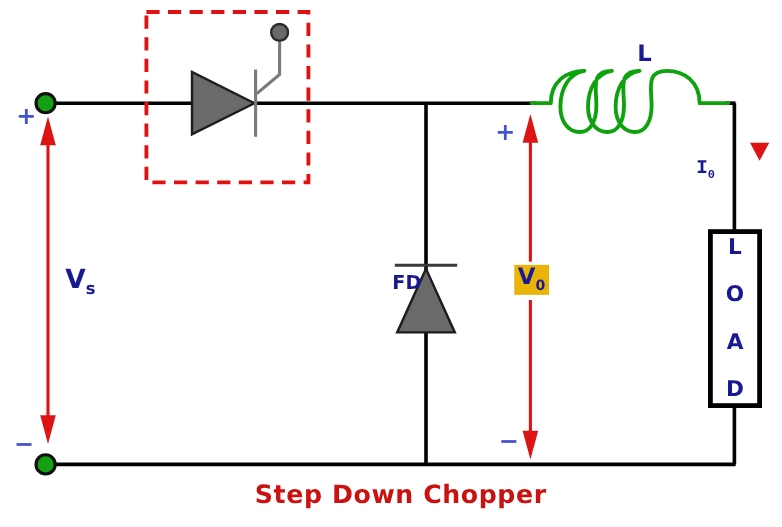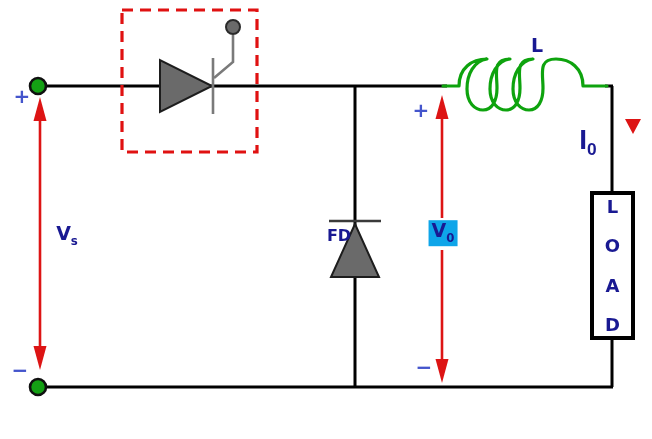--- a/index.html
+++ b/index.html
@@ -4,26 +4,26 @@
 <style>
   html,body{margin:0;padding:0;background:#ffffff;}
   #stage{
     position:relative;width:652px;height:439px;background:#ffffff;overflow:hidden;
     font-family:"DejaVu Sans", "Liberation Sans", sans-serif;
   }
   #circuit-svg{position:absolute;left:0;top:0;}
   .lbl{position:absolute;transform:translate(-50%,-50%);white-space:nowrap;line-height:1;}
   .navy{color:#191992;font-weight:bold;}
   .polarity{color:#4455CC;font-weight:bold;font-size:20px;}
-  .vs-label{font-size:19px;text-align:right;}
-  .v0-label{font-size:19px;background:#0ea5e9;padding:1px 3px;}
+  .vs-label{font-size:22px;text-align:right;}
+  .v0-label{font-size:19px;background:#eab308;padding:1px 3px;}
   .chopper-label{font-size:17px;}
   .fd-label{font-size:16px;}
   .l-label{font-size:19px;}
-  .i0-label{font-family:Liberation Sans, sans-serif;font-size:28px;}
+  .i0-label{font-family:Liberation Mono, monospace;font-size:16px;}
   sub{font-size:0.62em;}
   .load-letters{
     position:absolute;left:592px;top:196px;width:41px;height:139px;
     display:flex;flex-direction:column;justify-content:space-between;align-items:center;
     font-size:18px;font-weight:bold;color:#191992;
   }
   .caption{font-size:21px;font-weight:bold;color:#CC1111;letter-spacing:0.5px;}
 </style>
 </head>
 <body>
@@ -94,13 +94,14 @@
     <span style="font-weight:bold">I</span><sub style="font-weight:bold">0</sub>
   </div>
 
   <div class="load-letters">
     <span>L</span>
     <span>O</span>
     <span>A</span>
     <span>D</span>
   </div>
 
+  <div class="lbl caption" style="left:334px;top:413px;">Step Down Chopper</div>
 </div>
 
 </body></html>

